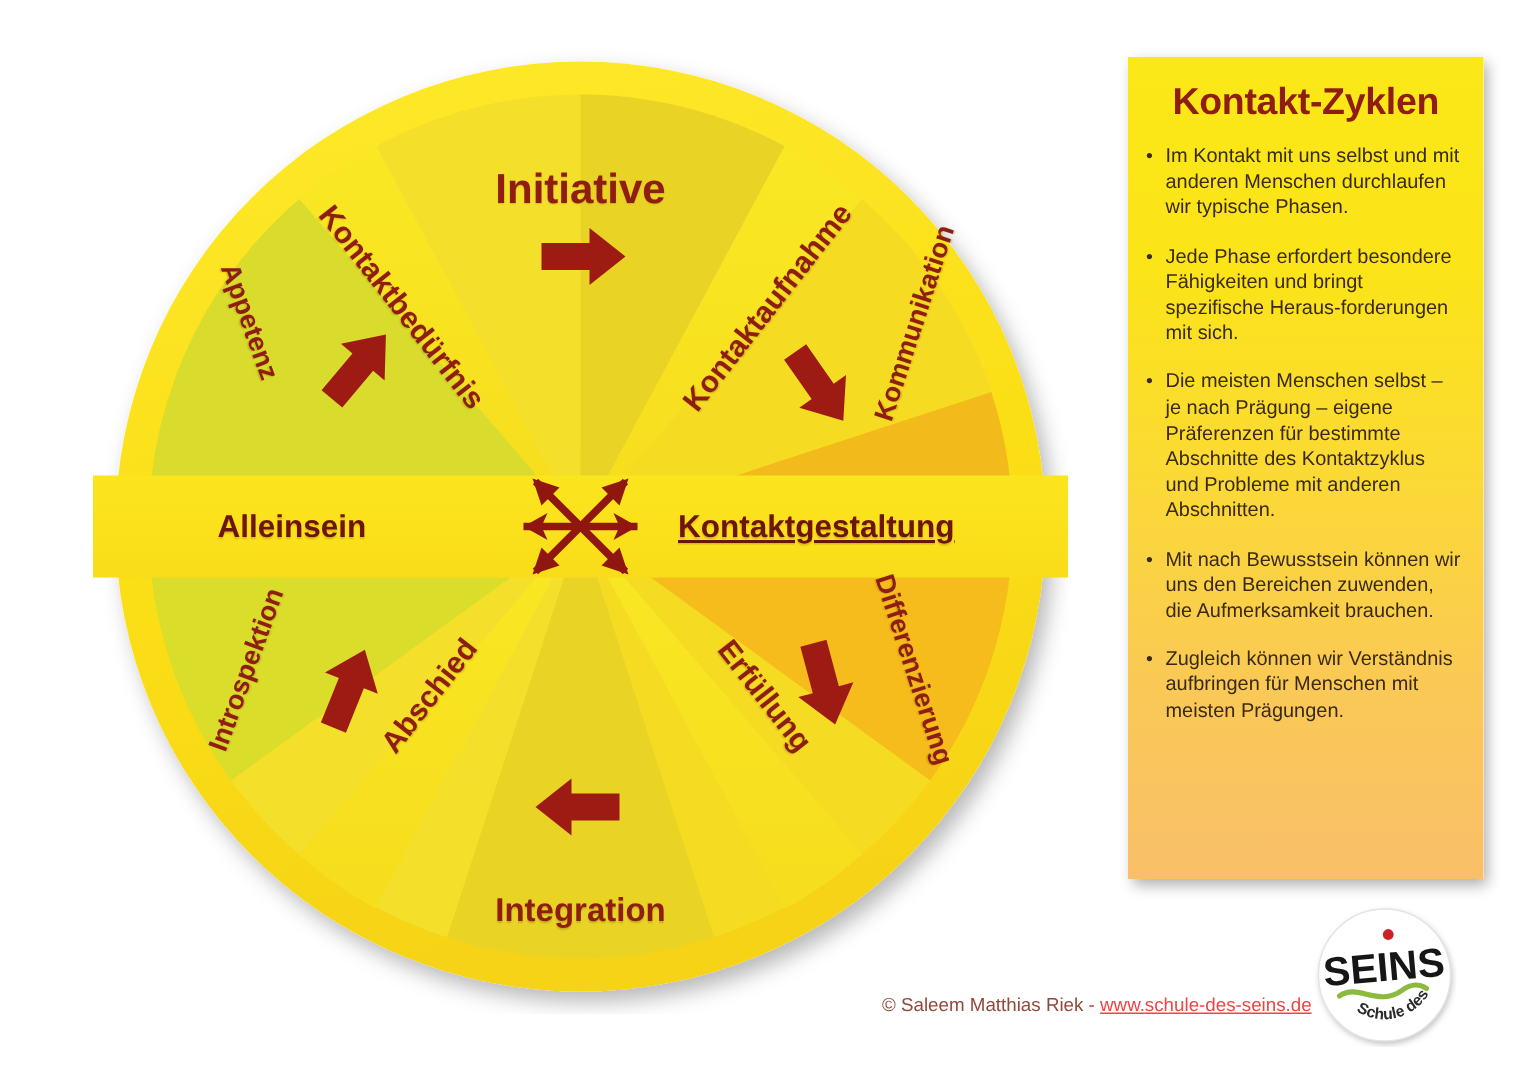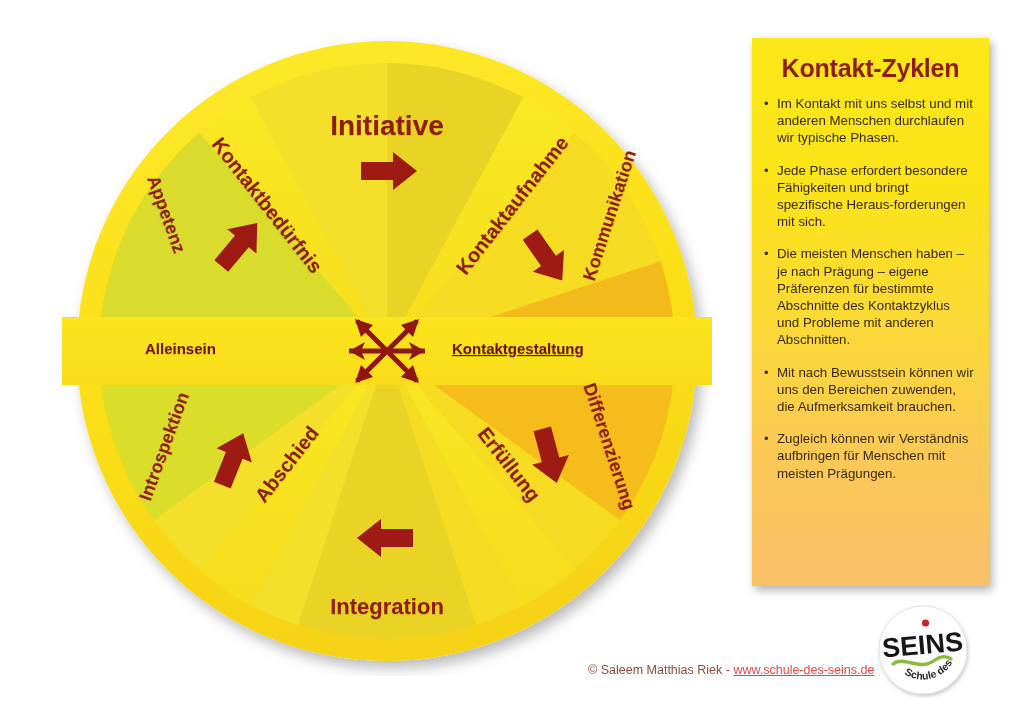--- a/index.html
+++ b/index.html
@@ -26,21 +26,21 @@
     transform-origin:50% 50%;
     text-shadow:0 1px 1px rgba(120,90,0,.28);
     pointer-events:none;
   }
 
   
   .bar-label{
     position:absolute;
     color:#6e1408;
     font-weight:bold;
-    font-size:15px;
+    font-size:21px;
     white-space:nowrap;
     text-shadow:0 1px 1px rgba(140,110,0,.30);
   }
 
   
   #panel{
     position:absolute;left:752px;top:38px;width:237px;height:548px;
     background:linear-gradient(180deg,#fbe818 0%,#fbe418 26%,#fbd936 52%,#fac955 76%,#f9bf69 100%);
     box-shadow:3px 4px 9px rgba(0,0,0,.32);
   }
@@ -222,21 +222,21 @@
     <div class="bullet-row">
       <span class="bullet-dot">•</span>
       <span class="bullet-text">Im Kontakt mit uns selbst und mit anderen Menschen durchlaufen wir typische Phasen.</span>
     </div>
     <div class="bullet-row">
       <span class="bullet-dot">•</span>
       <span class="bullet-text">Jede Phase erfordert besondere Fähigkeiten und bringt spezifische Heraus-forderungen mit sich.</span>
     </div>
     <div class="bullet-row">
       <span class="bullet-dot">•</span>
-      <span class="bullet-text">Die meisten Menschen haben – je nach Prägung – eigene Präferenzen für bestimmte Abschnitte des Kontaktzyklus und Probleme mit anderen Abschnitten.</span>
+      <span class="bullet-text">Die meisten Menschen selbst – je nach Prägung – eigene Präferenzen für bestimmte Abschnitte des Kontaktzyklus und Probleme mit anderen Abschnitten.</span>
     </div>
     <div class="bullet-row">
       <span class="bullet-dot">•</span>
       <span class="bullet-text">Mit nach Bewusstsein können wir uns den Bereichen zuwenden, die Aufmerksamkeit brauchen.</span>
     </div>
     <div class="bullet-row">
       <span class="bullet-dot">•</span>
       <span class="bullet-text">Zugleich können wir Verständnis aufbringen für Menschen mit meisten Prägungen.</span>
     </div>
   </div>

